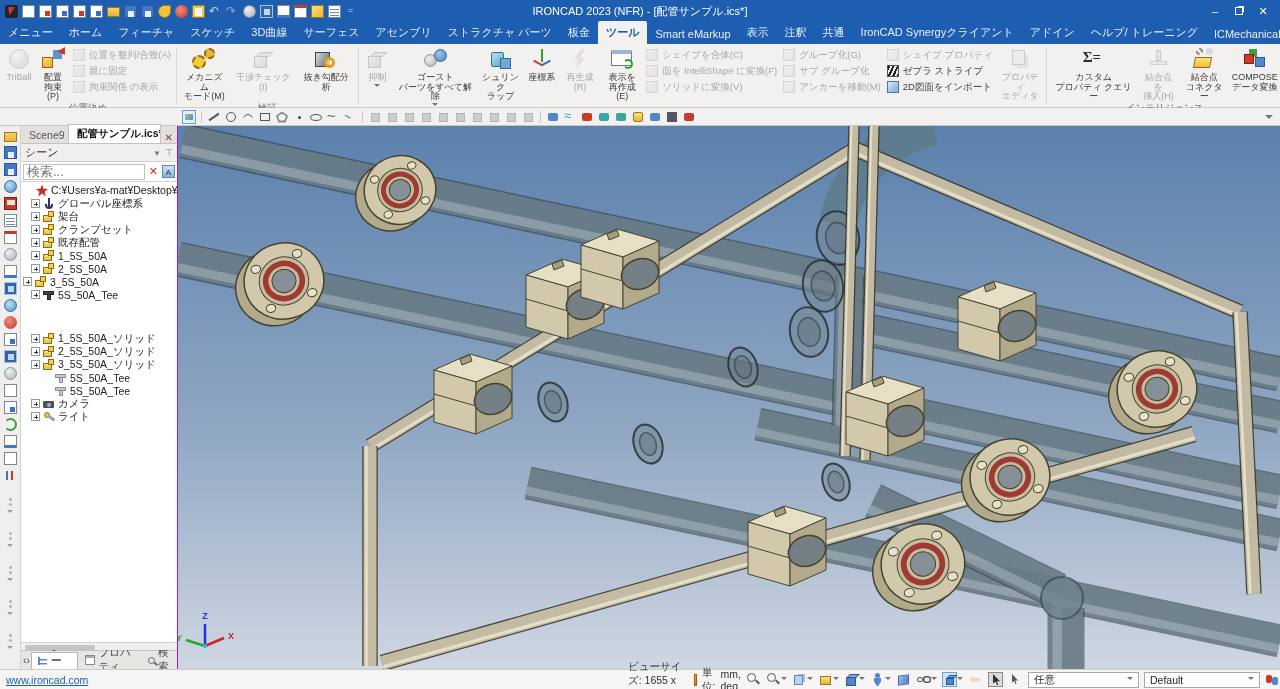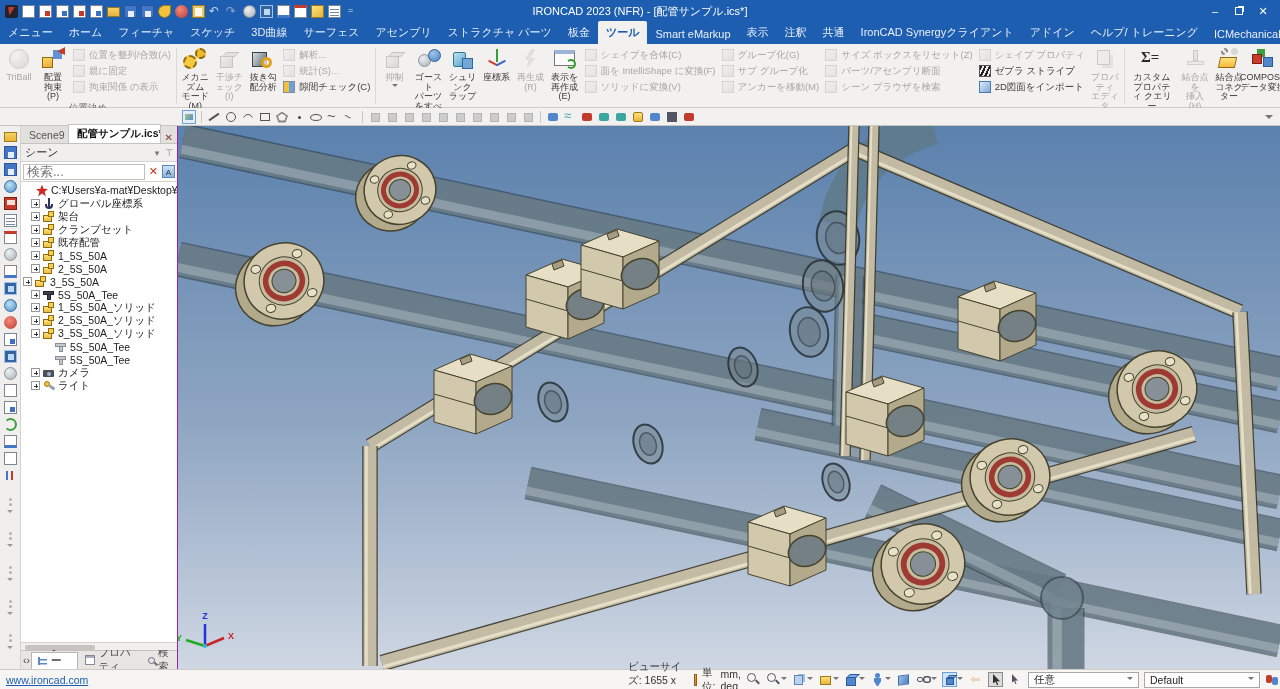--- a/index.html
+++ b/index.html
@@ -282,34 +282,20 @@
       </div>
       <div class="rlabel">位置決め</div>
     </div>
     <div class="rdiv"></div>
     <div class="rgroup">
       <div class="ritems">
         <div class="rlarge"><span class="ri ri-gears"></span><div>メカニズム
 モード(M)</div></div>
         <div class="rlarge dis"><span class="ri ri-cube"></span><div>干渉チェック(I)</div></div>
         <div class="rlarge"><span class="ri ri-draft"></span><div>抜き勾配分析</div></div>
-        <div class="rstack">
-          <div class="rsmall dis">
-            <span class="si"></span>
-            <span>解析...</span>
-          </div>
-          <div class="rsmall dis">
-            <span class="si"></span>
-            <span>統計(S)...</span>
-          </div>
-          <div class="rsmall">
-            <span class="si si-color"></span>
-            <span>隙間チェック(C)</span>
-          </div>
-        </div>
       </div>
       <div class="rlabel">検証</div>
     </div>
     <div class="rdiv"></div>
     <div class="rgroup">
       <div class="ritems">
         <div class="rlarge dis"><span class="ri ri-cube"></span><div>抑制</div><span class="carg"></span></div>
         <div class="rlarge"><span class="ri ri-ghost"></span><div>ゴースト
 パーツをすべて解除</div><span class="carg"></span></div>
         <div class="rlarge"><span class="ri ri-shrink"></span><div>シュリンク
@@ -337,34 +323,20 @@
             <span class="si"></span>
             <span>グループ化(G)</span>
           </div>
           <div class="rsmall dis">
             <span class="si"></span>
             <span>サブ グループ化</span>
           </div>
           <div class="rsmall dis">
             <span class="si"></span>
             <span>アンカーを移動(M)</span>
-          </div>
-        </div>
-        <div class="rstack">
-          <div class="rsmall dis">
-            <span class="si"></span>
-            <span>サイズ ボックスをリセット(Z)</span>
-          </div>
-          <div class="rsmall dis">
-            <span class="si"></span>
-            <span>パーツ/アセンブリ断面</span>
-          </div>
-          <div class="rsmall dis">
-            <span class="si"></span>
-            <span>シーン ブラウザを検索</span>
           </div>
         </div>
         <div class="rstack">
           <div class="rsmall dis">
             <span class="si"></span>
             <span>シェイプ プロパティ</span>
           </div>
           <div class="rsmall">
             <span class="si si-zebra"></span>
             <span>ゼブラ ストライプ</span>
@@ -517,21 +489,21 @@
         <div class="trow" style="padding-left: 2px;">
           <span class="exp"></span>
           <span class="tr-ico ti-shapes"></span>
           <span>3_5S_50A</span>
         </div>
         <div class="trow" style="padding-left: 10px;">
           <span class="exp"></span>
           <span class="tr-ico ti-tee-dark"></span>
           <span>5S_50A_Tee</span>
         </div>
-        <div class="trow" style="padding-left: 10px;">
+        <div class="trow" style="padding-left: 10px; margin-top: 31px;">
           <span class="exp"></span>
           <span class="tr-ico ti-shapes"></span>
           <span>1_5S_50A_ソリッド</span>
         </div>
         <div class="trow" style="padding-left: 10px;">
           <span class="exp"></span>
           <span class="tr-ico ti-shapes"></span>
           <span>2_5S_50A_ソリッド</span>
         </div>
         <div class="trow" style="padding-left: 10px;">

